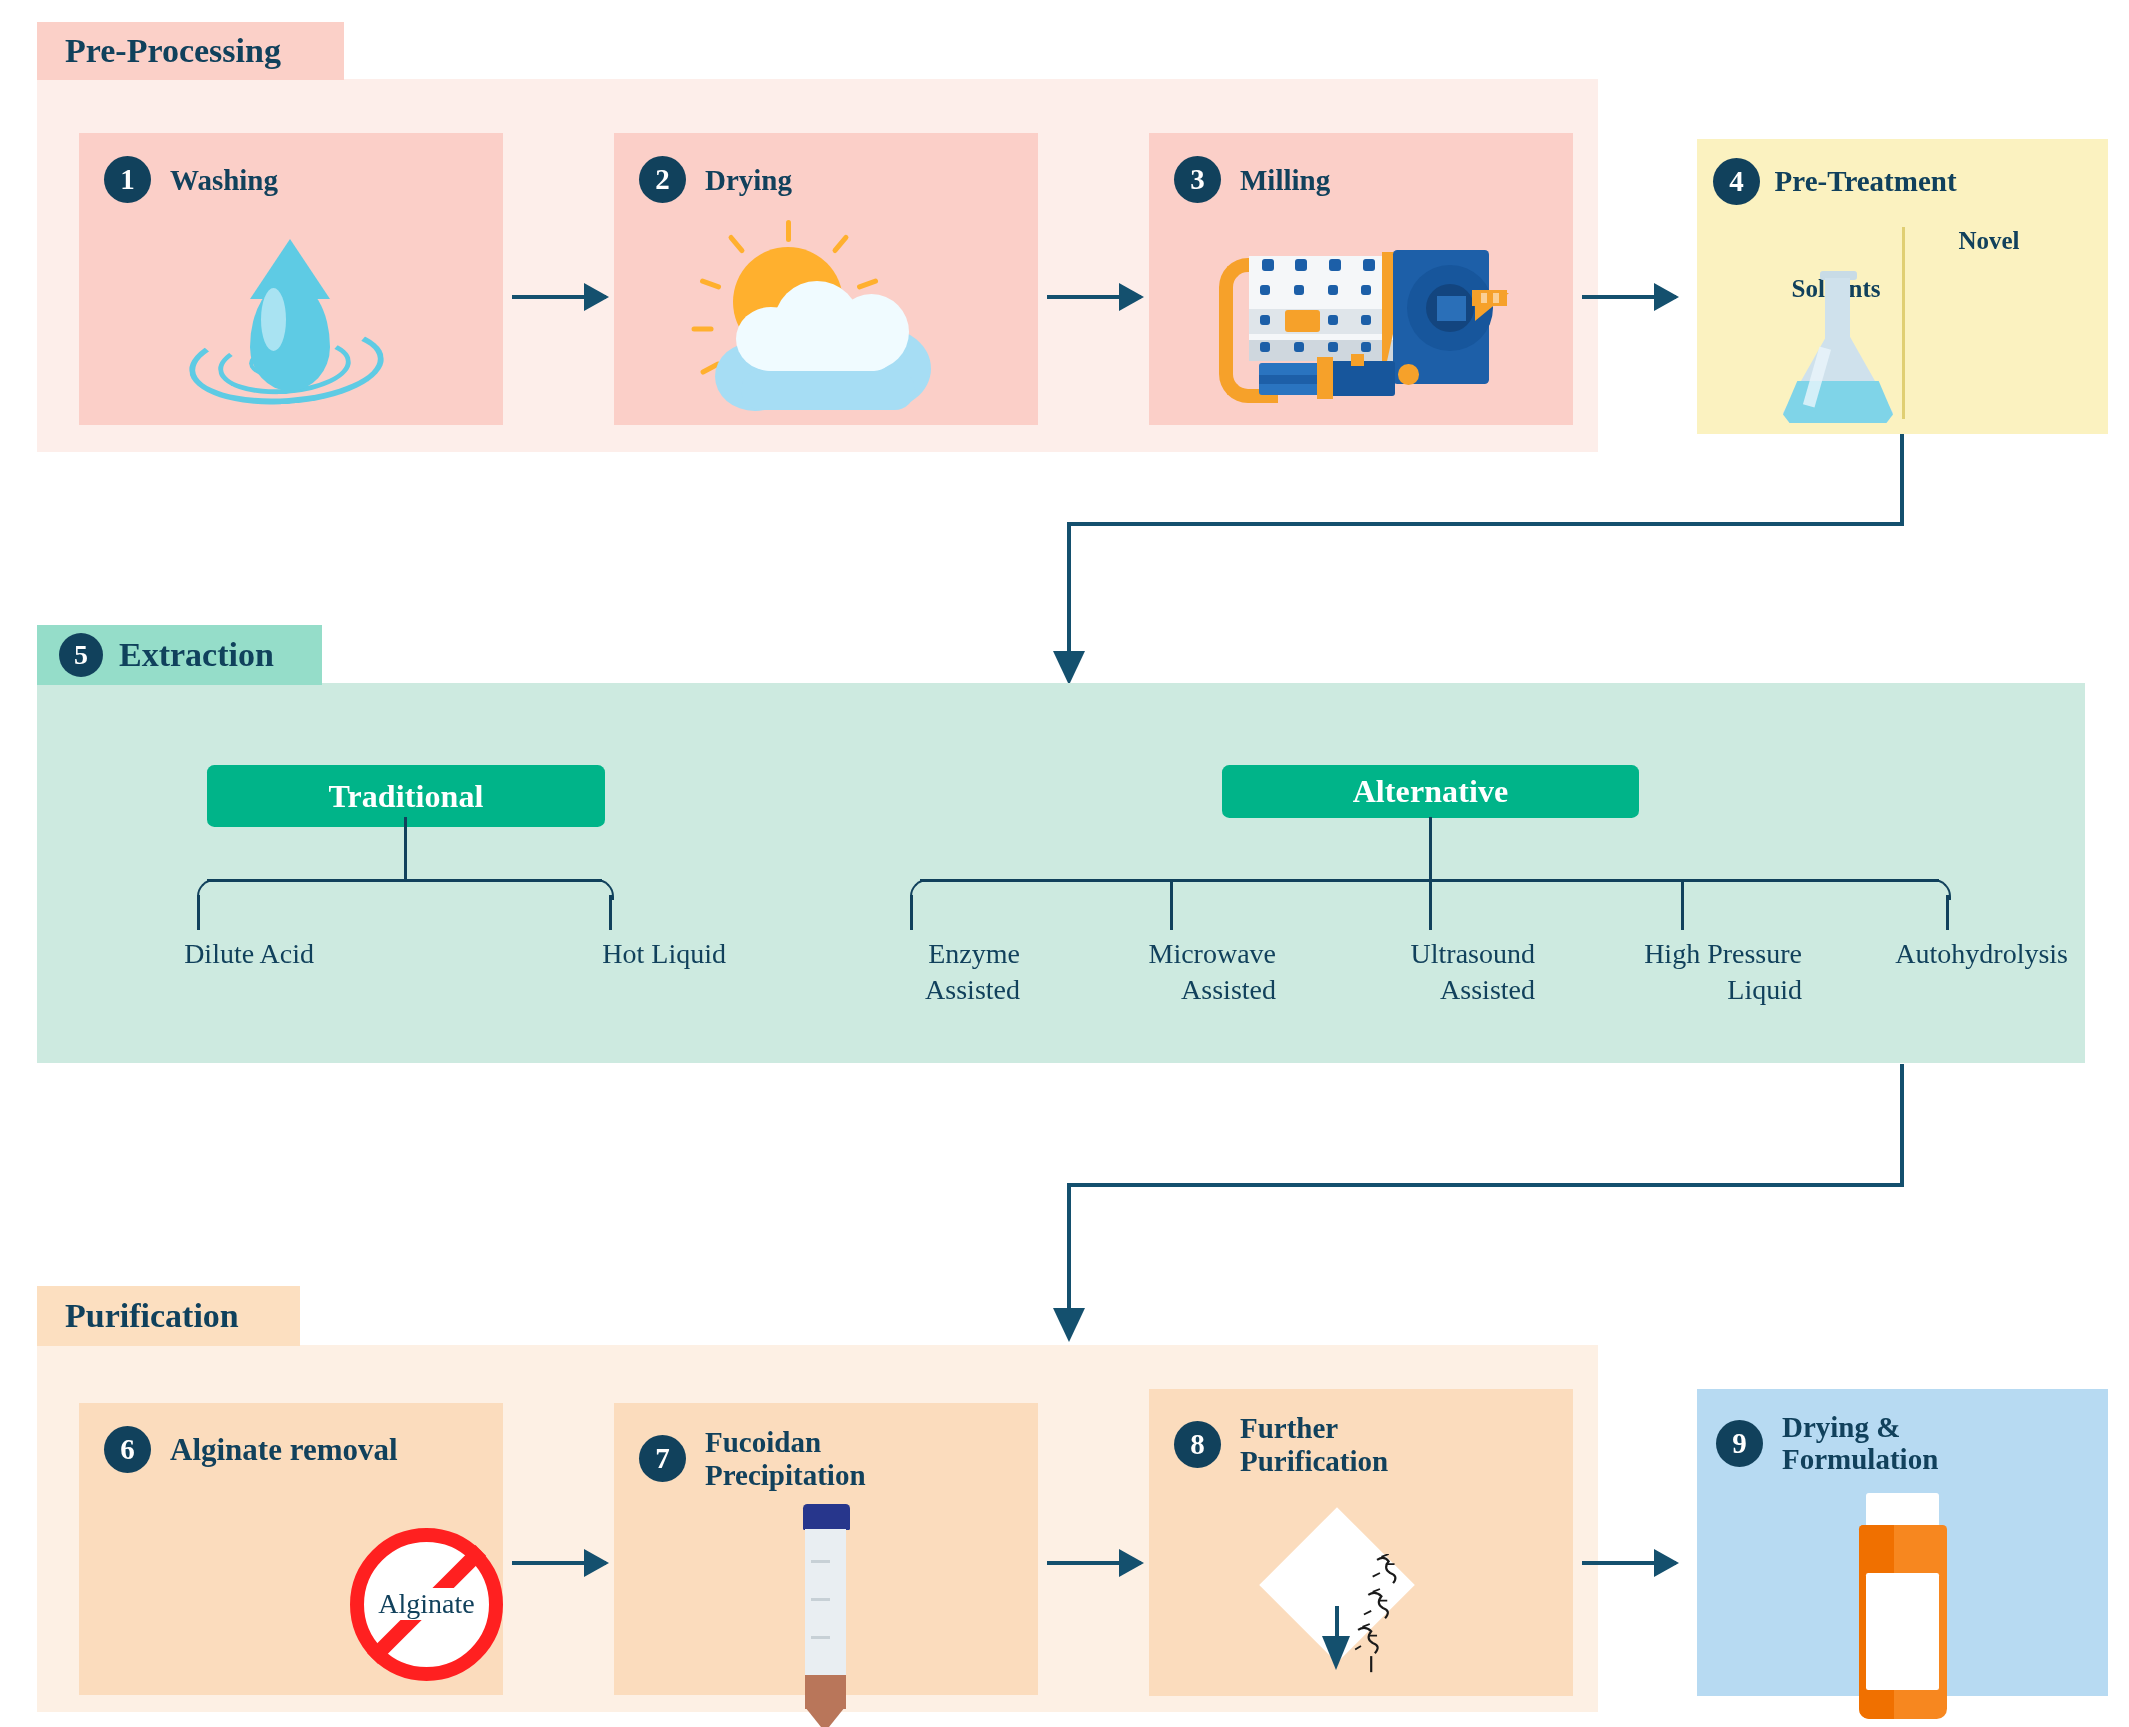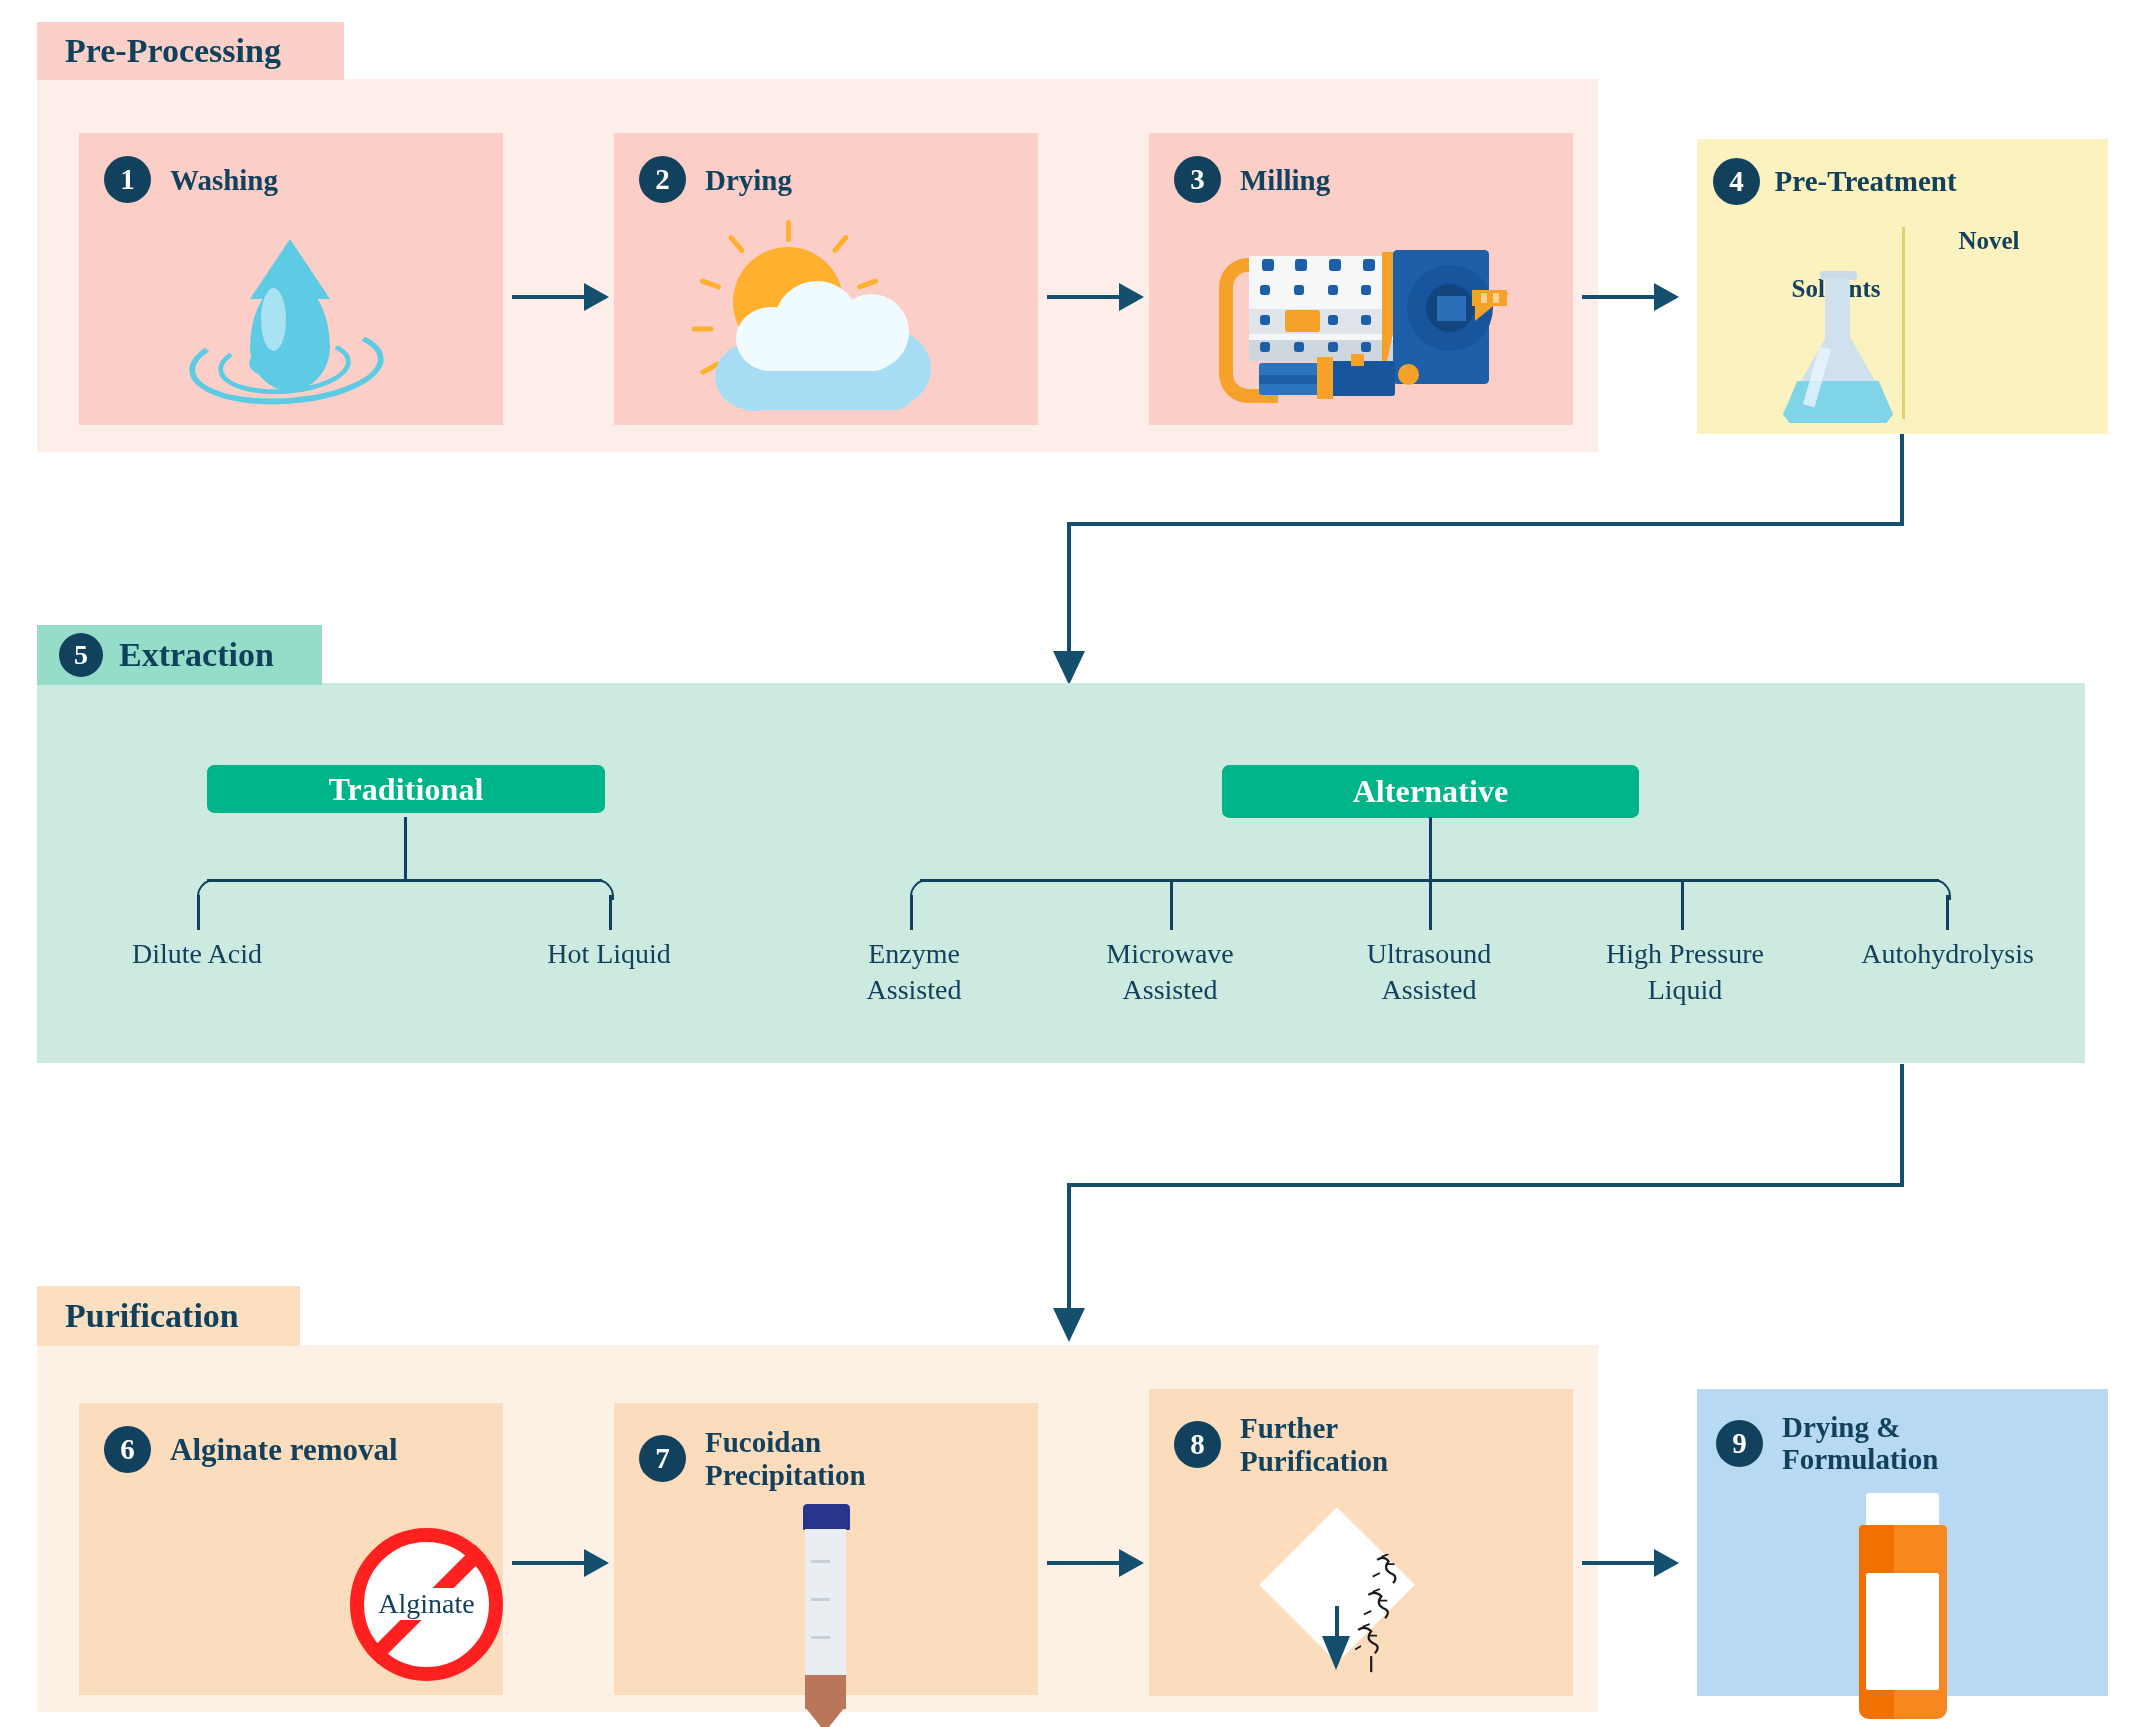--- a/index.html
+++ b/index.html
@@ -69,21 +69,21 @@
     border-top:34px solid #14506e;
   }
 
   
   .pill{
     position:absolute;background:#00b489;color:#ffffff;
     border-radius:7.3px;display:flex;align-items:center;justify-content:center;
     font-size:32px;font-weight:bold;letter-spacing:0.1px;
   }
   .leaf{
-    position:absolute;color:#11415c;font-size:28px;text-align:center;
+    position:absolute;color:#11415c;font-size:28px;text-align:right;
     line-height:1.28;
   }
   .tree-line{position:absolute;background:#11415c;}
   .tree-v{width:2.9px;}
   .tree-h{height:2.9px;}
   .tree-corner{
     position:absolute;border:2.9px solid #11415c;border-right:none;border-bottom:none;
     border-top-left-radius:17.5px;background:transparent;
   }
   .tree-corner-r{
@@ -315,21 +315,21 @@
   <div class="hline" style="left:1067px;top:522px;width:837px;"></div>
   <div class="vline" style="left:1067px;top:522px;height:132px;"></div>
   <div class="down-arrowhead" style="left:1053px;top:651px;"></div>
 
   <div class="band-body" id="ex-body"></div>
   <div class="band-tab" id="ex-tab">
     <div class="badge small">5</div>
     <span style="margin-left:16px;">Extraction</span>
   </div>
 
-  <div class="pill" style="left:207px;top:765px;width:398px;height:48px;">
+  <div class="pill" style="left:207px;top:765px;width:398px;height:62px;">
     <span>Traditional</span>
   </div>
 
   <div class="tree-line tree-v" style="left:404px;top:817px;height:63px;"></div>
   <div class="tree-line tree-h" style="left:207px;top:879px;width:395px;"></div>
   <div class="tree-corner" style="left:197px;top:879px;width:19px;height:19px;"></div>
   <div class="tree-line tree-v" style="left:197px;top:895px;height:35px;"></div>
   <div class="tree-corner-r" style="left:593px;top:879px;width:19px;height:19px;"></div>
   <div class="tree-line tree-v" style="left:609px;top:895px;height:35px;"></div>
 

